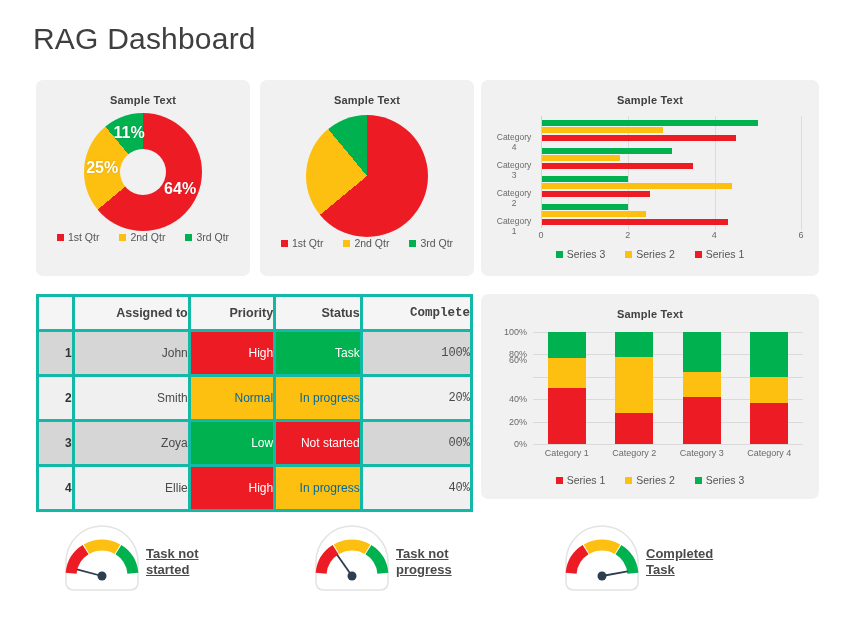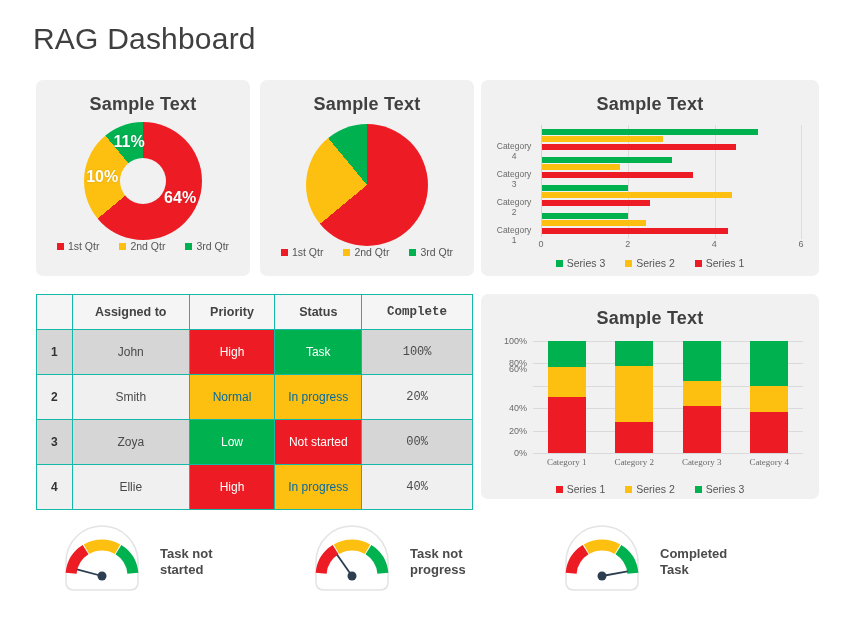--- a/index.html
+++ b/index.html
@@ -29,21 +29,21 @@
     background: #f1f1f1;
     border-radius: 7px;
   }
   #card-donut  { left: 36px;  top: 80px;  width: 214px; height: 196px; }
   #card-pie    { left: 260px; top: 80px;  width: 214px; height: 196px; }
   #card-bar    { left: 481px; top: 80px;  width: 338px; height: 196px; }
   #card-stack  { left: 481px; top: 294px; width: 338px; height: 205px; }
 
   .card-title {
     text-align: center;
-    font-size: 18px;
+    font-size: 11px;
     font-weight: bold;
     color: #404040;
     margin-top: 14px;
     letter-spacing: .2px;
   }
 
   
   .legend {
     display: flex;
     justify-content: center;
@@ -119,35 +119,35 @@
   .stack-gridline {
     position: absolute; left: 0; right: 0; height: 1px; background: #dadada;
   }
   .stack-col {
     position: absolute; bottom: 0; width: 38px;
     display: flex; flex-direction: column-reverse;
   }
   .stack-seg { width: 100%; }
   .stack-cats {
     position: absolute; left: 52px; right: 0; top: 116px;
-    display: flex; justify-content: space-around; font-family: Liberation Serif, serif;
+    display: flex; justify-content: space-around;
   }
   .stack-cat { font-size: 9px; color: #6a6a6a; text-align: center; }
 
   
   #task-table {
     position: absolute;
     left: 36px; top: 294px;
     width: 437px;
     border-collapse: collapse;
     font-size: 12px;
   }
   #task-table th, #task-table td {
-    border: 1px solid #14b8a6;
-    text-align: center;
+    border: 3px solid #14b8a6;
+    text-align: right;
     vertical-align: middle;
     padding: 0;
     line-height: 13px;
   }
   #task-table thead th {
     height: 35px;
     background: #f5f5f5;
     font-weight: bold;
     color: #434343;
     font-size: 12.5px;
@@ -163,42 +163,42 @@
   td.chip { color: #ffffff; font-weight: normal; }
   td.chip-red    { background: #ed1c24 !important; color:#fff; }
   td.chip-yellow { background: #fdc010 !important; color:#0369a1; }
   td.chip-green  { background: #00b14f !important; color:#fff; }
 
   
   .gauge-block {
     position: absolute;
     display: flex;
     align-items: center;
-    gap: 14px;
+    text-decoration: underline;
   }
   #gauge-0 { left: 58px;  top: 520px; }
   #gauge-1 { left: 308px; top: 520px; }
   #gauge-2 { left: 558px; top: 520px; }
   .gauge-label {
     font-size: 13px; font-weight: bold; color: #4a4a4a; line-height: 16px;
     white-space: pre-line;
   }
 </style>
 </head>
 <body>
 
 <div id="page-title">RAG Dashboard</div>
 
 <div class="card" id="card-donut">
   <div class="card-title">Sample Text</div>
   <div class="slice-wrap" id="donut-wrap">
       <div style="position: absolute; inset: 0px; border-radius: 50%; background: conic-gradient(rgb(237, 28, 36) 0deg, rgb(237, 28, 36) 230.4deg, rgb(253, 192, 16) 230.4deg, rgb(253, 192, 16) 320.4deg, rgb(0, 177, 79) 320.4deg, rgb(0, 177, 79) 360deg);"></div>
       <div class="donut-hole"></div>
       <span class="donut-label" style="left: 96.0979px; top: 76.457px; transform: translate(-50%, -50%);">64%</span>
-      <span class="donut-label" style="left: 18.182px; top: 55.1416px; transform: translate(-50%, -50%);">10%</span>
+      <span class="donut-label" style="left: 18.182px; top: 55.1416px; transform: translate(-50%, -50%);">25%</span>
       <span class="donut-label" style="left: 45.1117px; top: 20.4239px; transform: translate(-50%, -50%);">11%</span>
     </div>
   <div class="legend" id="donut-legend">
       <span class="legend-item">
         <span class="legend-swatch" style="background: rgb(237, 28, 36);"></span>
         <span>1st Qtr</span>
       </span>
       <span class="legend-item">
         <span class="legend-swatch" style="background: rgb(253, 192, 16);"></span>
         <span>2nd Qtr</span>

